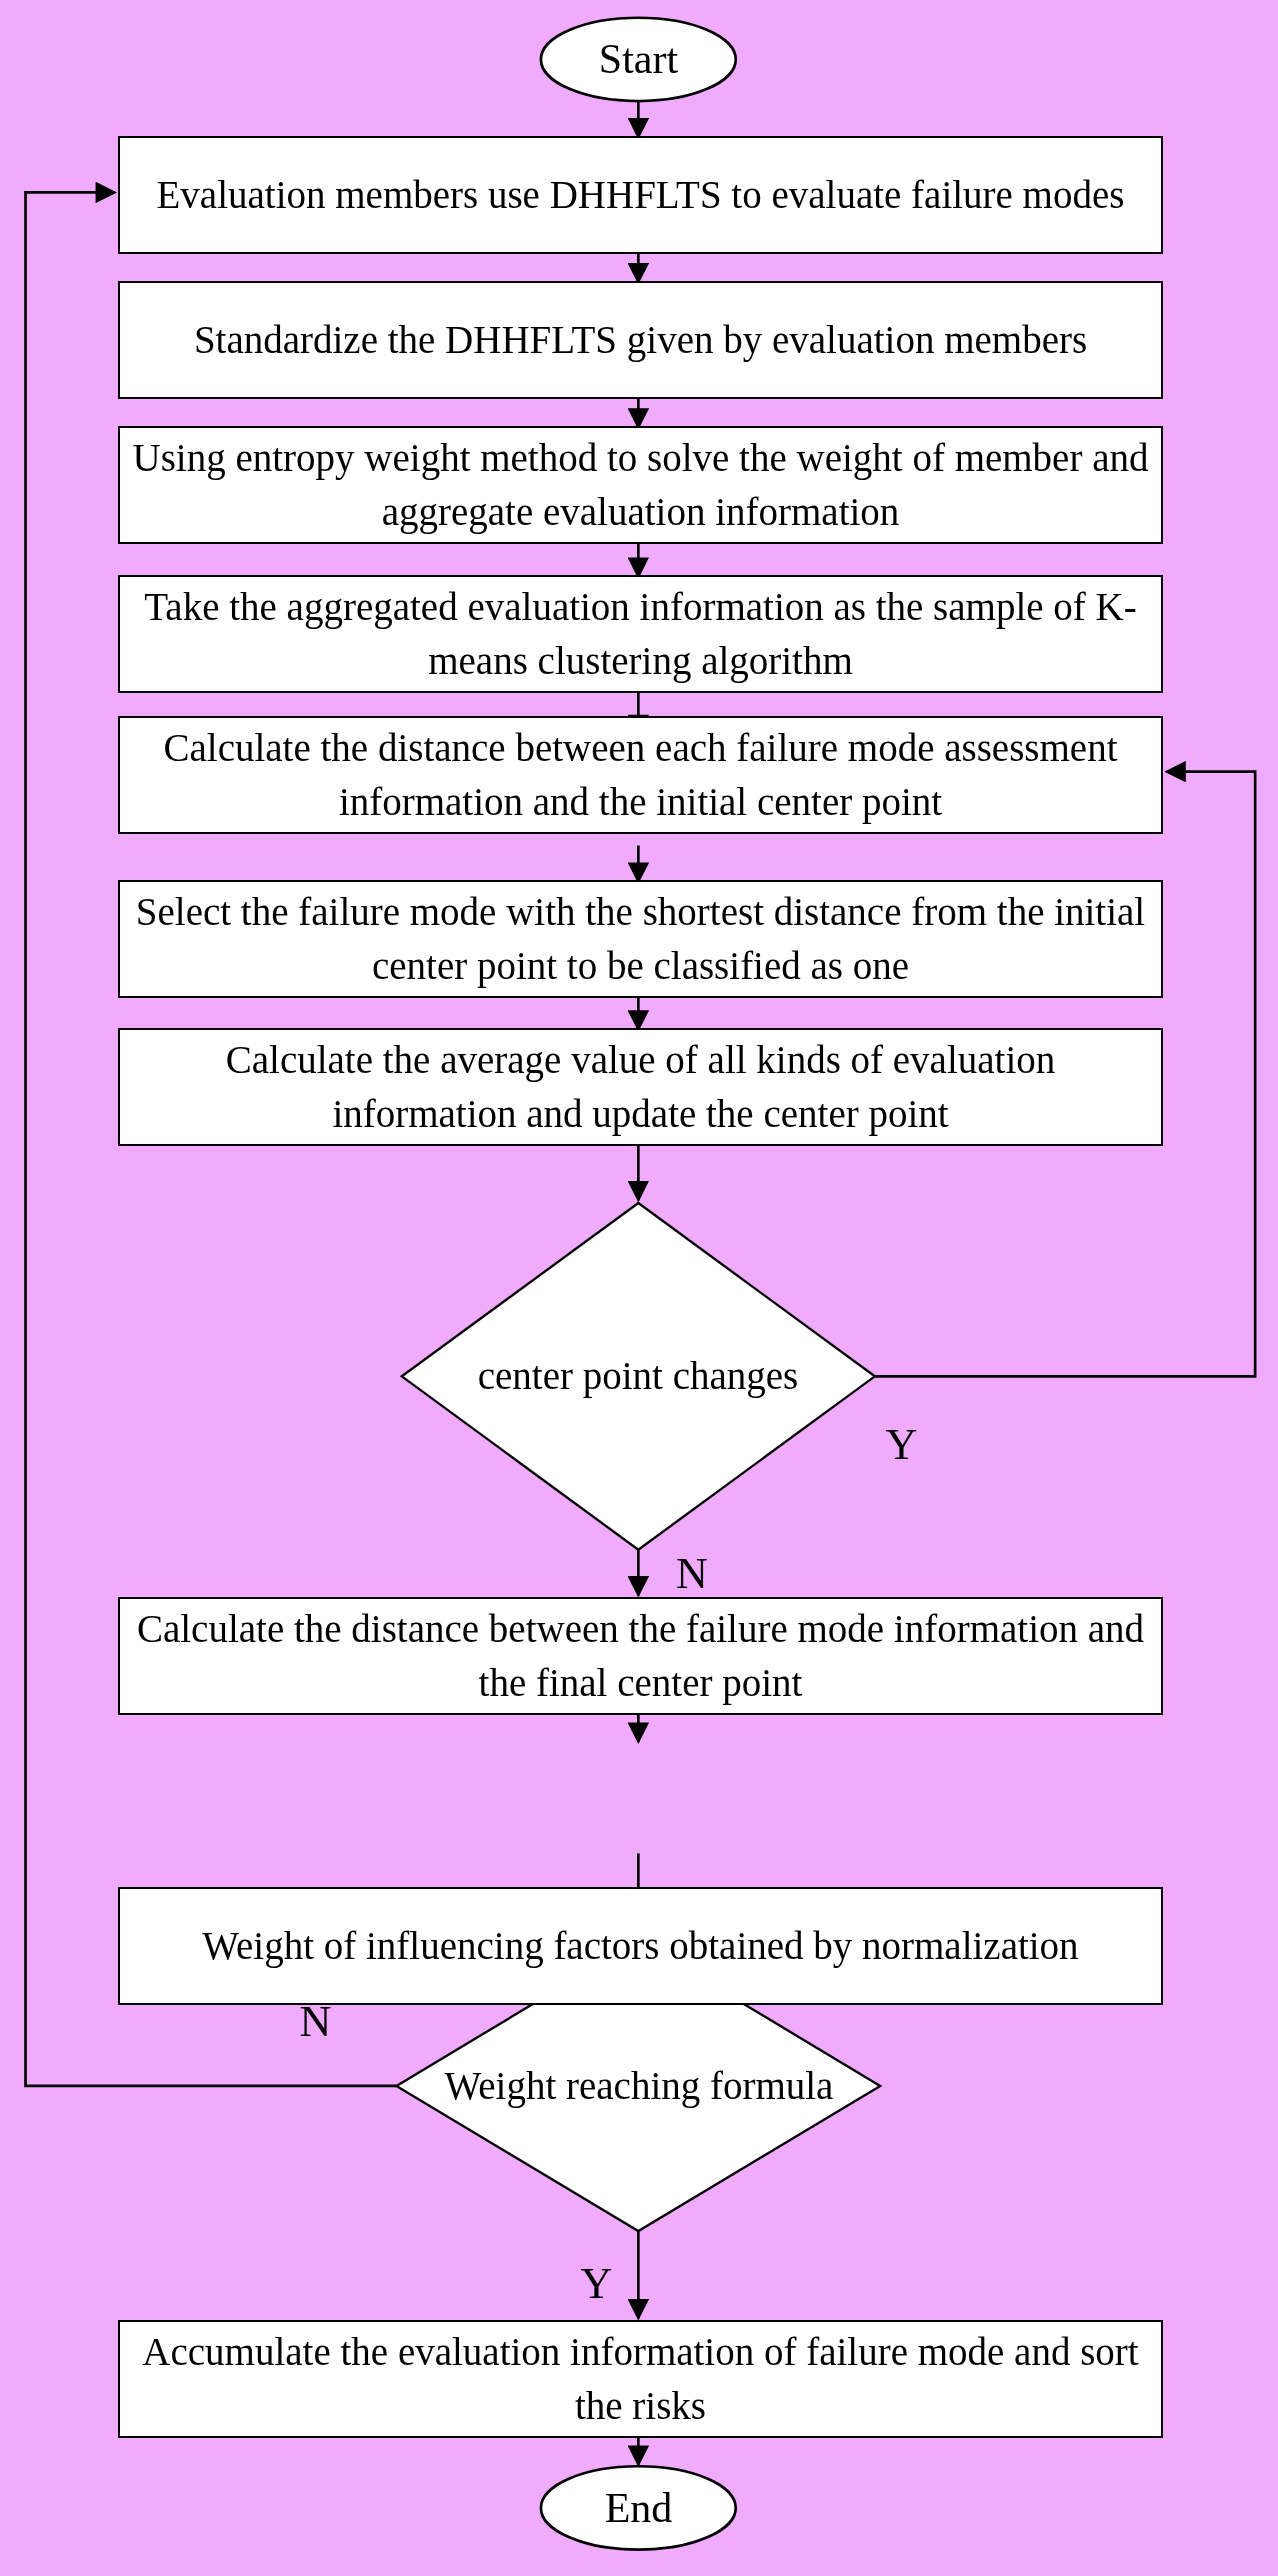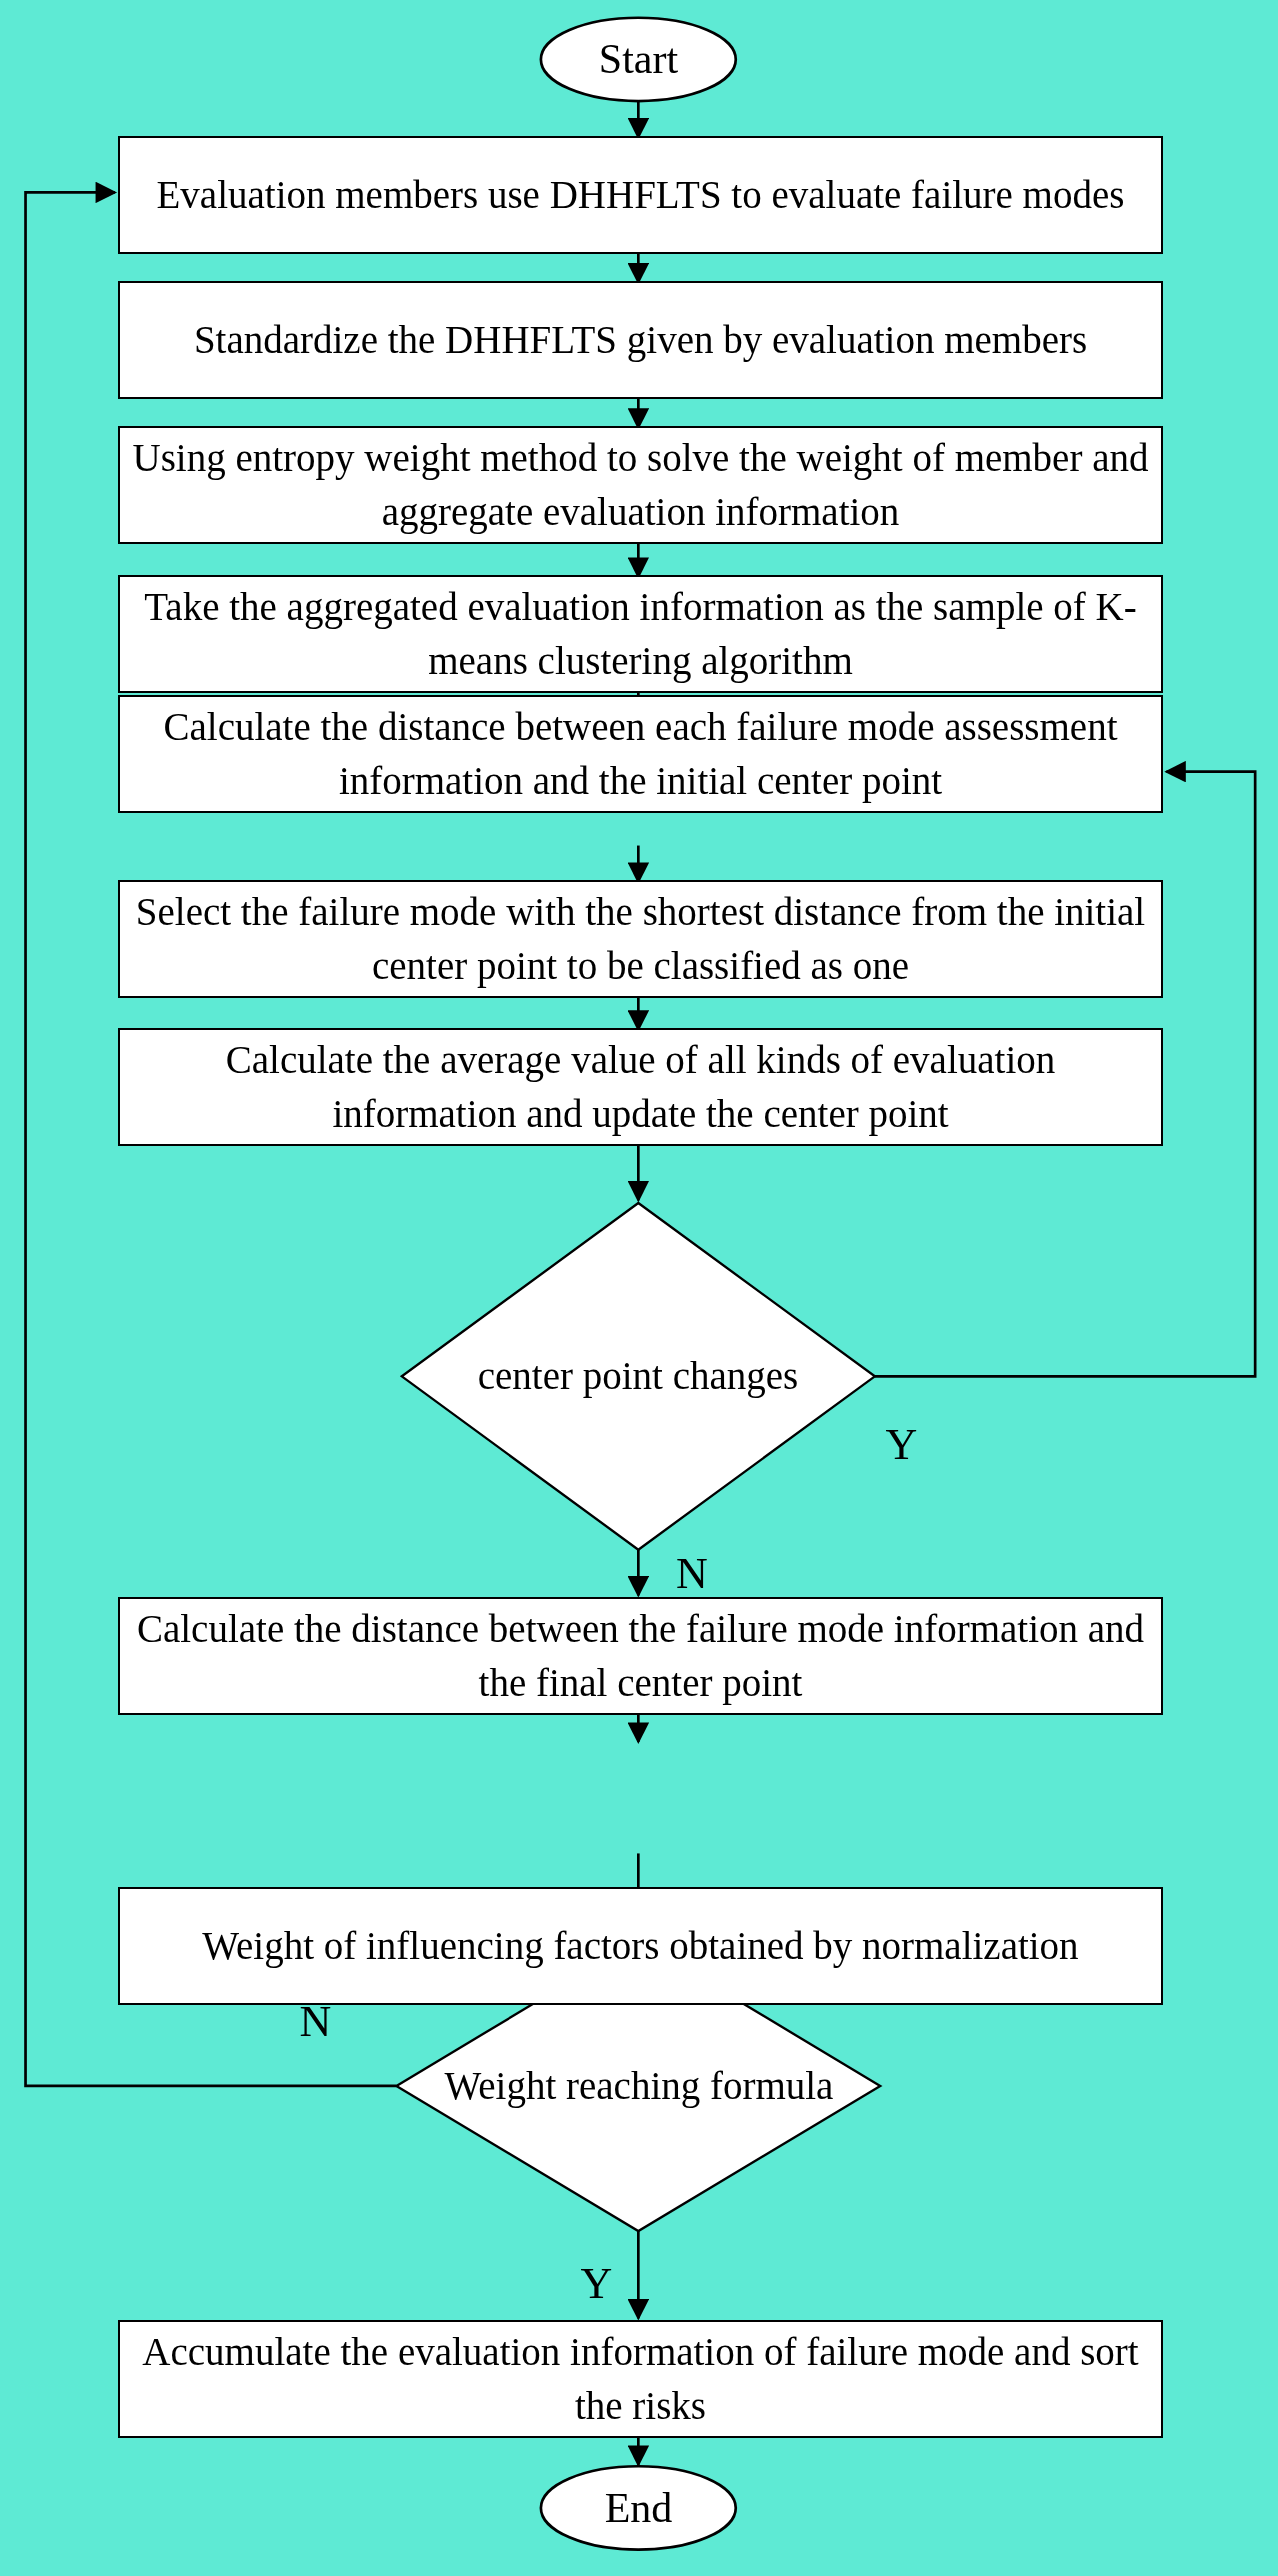--- a/index.html
+++ b/index.html
@@ -1,20 +1,20 @@
 <!DOCTYPE html>
 <html style="font-size:10.8px"><head>
 <meta charset="utf-8">
 <style>
   html, body { margin: 0; padding: 0; background: #ffffff; }
   .canvas {
     position: relative;
     width: 1278px;
     height: 2576px;
-    background: #5eead4;
+    background: #f0abfc;
     font-family: "Liberation Serif", serif;
     color: #000000;
     overflow: hidden;
   }
   svg.connectors {
     position: absolute;
     left: 0; top: 0;
     width: 1278px; height: 2576px;
   }
   .node { position: absolute; box-sizing: border-box; }
@@ -87,21 +87,21 @@
     <polyline points="590,3104 38,3104 38,286 171,286" fill="none" stroke="#000000" stroke-width="4" marker-end="url(#arrow)"></polyline>
   </svg>
 
   <div class="shape-label terminator-label" style="left:541px; top:35px; width:195px; height:48px;">Start</div>
   <div class="shape-label terminator-label" style="left:541px; top:2484px; width:195px; height:48px;">End</div>
 
   <div class="node box" style="top:136px;">Evaluation members use DHHFLTS to evaluate failure modes</div>
   <div class="node box" style="top:281px;">Standardize the DHHFLTS given by evaluation members</div>
   <div class="node box" style="top:426px;">Using entropy weight method to solve the weight of member and aggregate evaluation information</div>
   <div class="node box" style="top:575px;">Take the aggregated evaluation information as the sample of K-means clustering algorithm</div>
-  <div class="node box" style="top:695px;">Calculate the distance between each failure mode assessment information and the initial center point</div>
+  <div class="node box" style="top:716px;">Calculate the distance between each failure mode assessment information and the initial center point</div>
   <div class="node box" style="top:880px;">Select the failure mode with the shortest distance from the initial center point to be classified as one</div>
   <div class="node box" style="top:1597px;">Calculate the distance between the failure mode information and the final center point</div>
   <div class="node box" style="top:1028px;">Calculate the average value of all kinds of evaluation information and update the center point</div>
   <div class="node box" style="top:1845px;margin-top:42px;">Weight of influencing factors obtained by normalization</div>
   <div class="node box" style="top:2320px;">Accumulate the evaluation information of failure mode and sort the risks</div>
 
   <div class="shape-label" style="left:403px; top:1349px; width:470px; height:54px;">center point changes</div>
   <div class="shape-label" style="left:444px; top:2012px; width:390px; height:148px;">Weight reaching formula</div>
 
   <div class="branch-label" style="left:868px; top:1411px; width:67px; height:67px;">Y</div>

